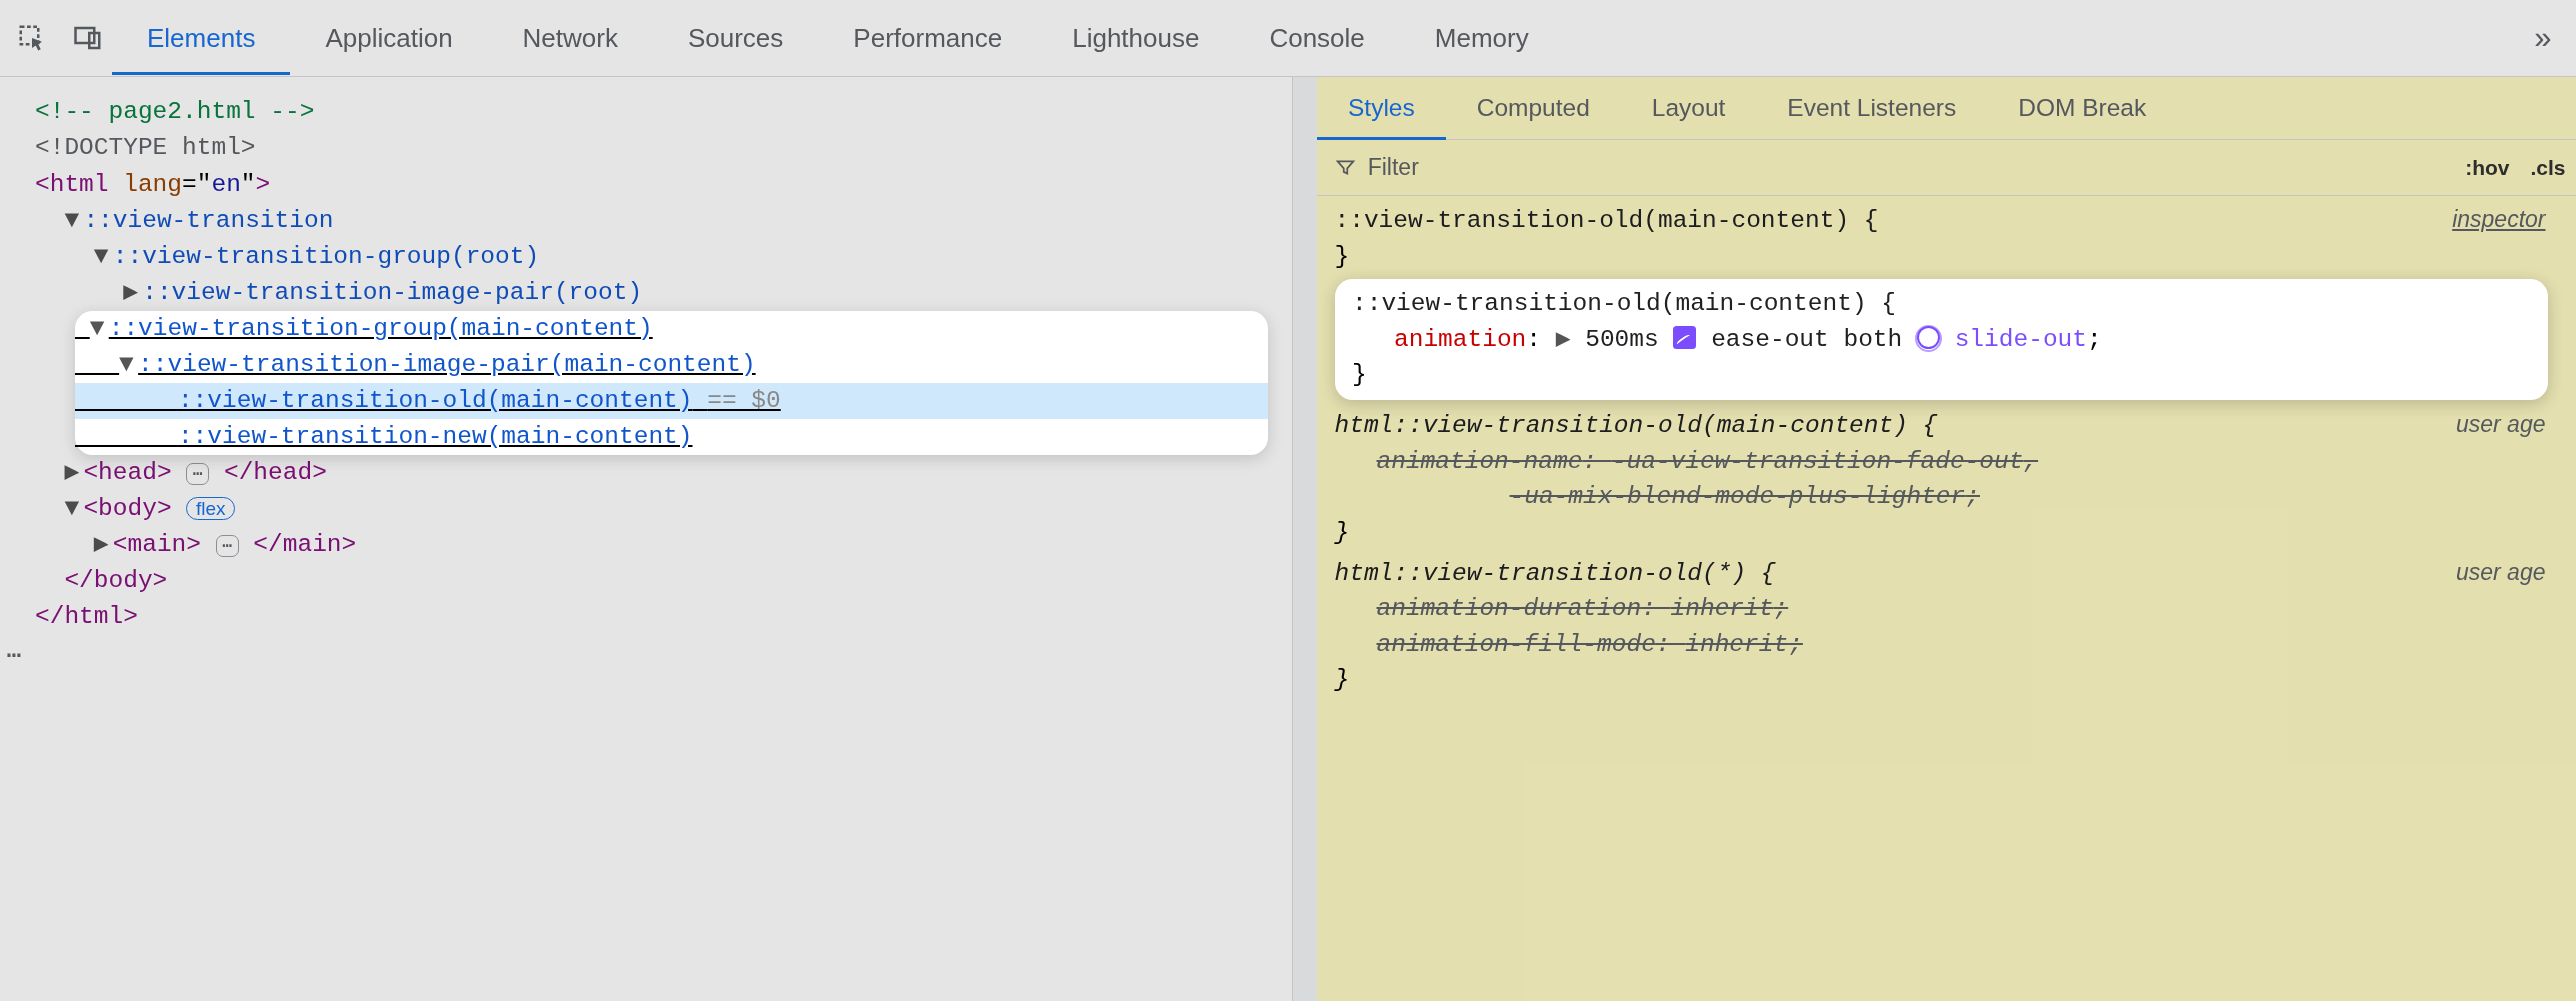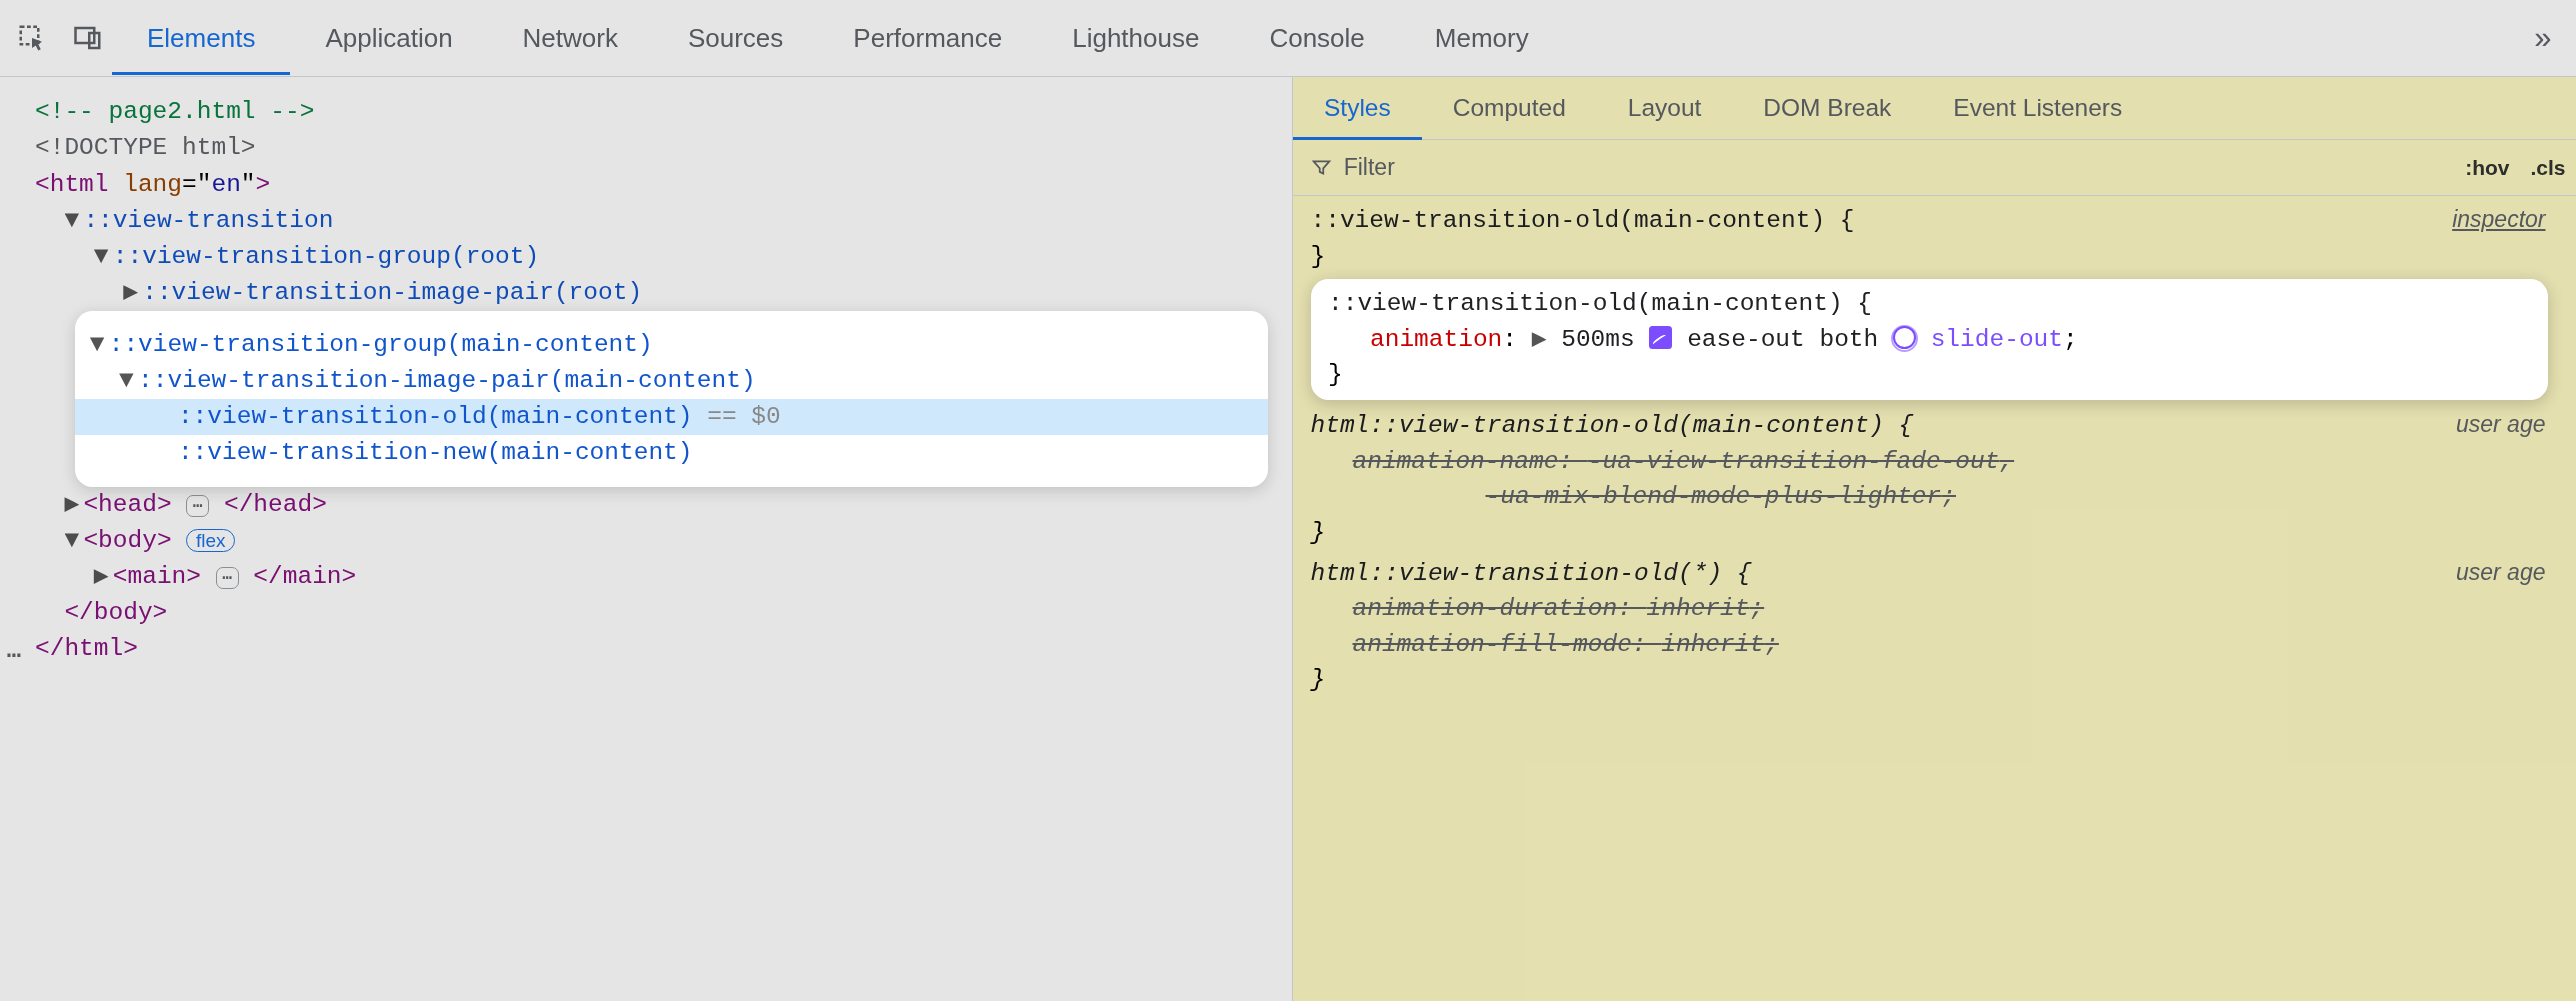--- a/index.html
+++ b/index.html
@@ -51,20 +51,21 @@
   .tabbar .tab.active {
     color: #1a73e8;
     border-bottom: 3.5px solid #1a73e8;
   }
   .tabbar .more { margin-left: auto; padding: 0 24.5px; font-size: 31px; }
 
   .panes {
     display: flex;
     flex: 1;
     overflow: hidden;
+    gap: 24px;
   }
 
   
   .dom-pane {
     width: 1293px;
     border-right: 1.7px solid #dadce0;
     background: #fff;
     padding-top: 17.5px;
     font-size: 24.5px;
     line-height: 1.4;
@@ -100,21 +101,22 @@
 
   .highlight-block {
     background: #fff;
     border-radius: 17.5px;
     box-shadow: 0 3.5px 15.7px rgba(0,0,0,0.15);
     position: relative;
     z-index: 10;
   }
   .dom-highlight {
     margin: 0 24.5px 0 75px;
-    padding: 16px 0;
+    padding: 0 0;
+    text-decoration: underline;
   }
   .dom-highlight .dom-line { padding-left: 0; }
   .dom-line.selected-row {
     background: #cfe8fc;
   }
   .selected-marker {
     position: absolute;
     left: 0;
     width: 28px;
     text-align: center;
@@ -289,22 +291,22 @@
     <div class="dom-line"><span class="tok-tag">&lt;/html&gt;</span></div>
 
     <span class="selected-marker" style="top:563px;">⋯</span>
   </div>
 
   <div class="styles-pane">
     <div class="subtabs">
       <div class="tab active">Styles</div>
       <div class="tab">Computed</div>
       <div class="tab">Layout</div>
+      <div class="tab">Event Listeners</div>
       <div class="tab">DOM Break</div>
-      <div class="tab">Event Listeners</div>
     </div>
 
     <div class="filterbar">
       <div class="filter-input">
         <svg width="21" height="21" viewBox="0 0 24 24" fill="none" stroke="#5f6368" stroke-width="2">
             <path d="M3 5h18l-7 8v6l-4-2v-4z"></path>
           </svg>
         <span>Filter</span>
       </div>
       <div class="toggle">:hov</div>

